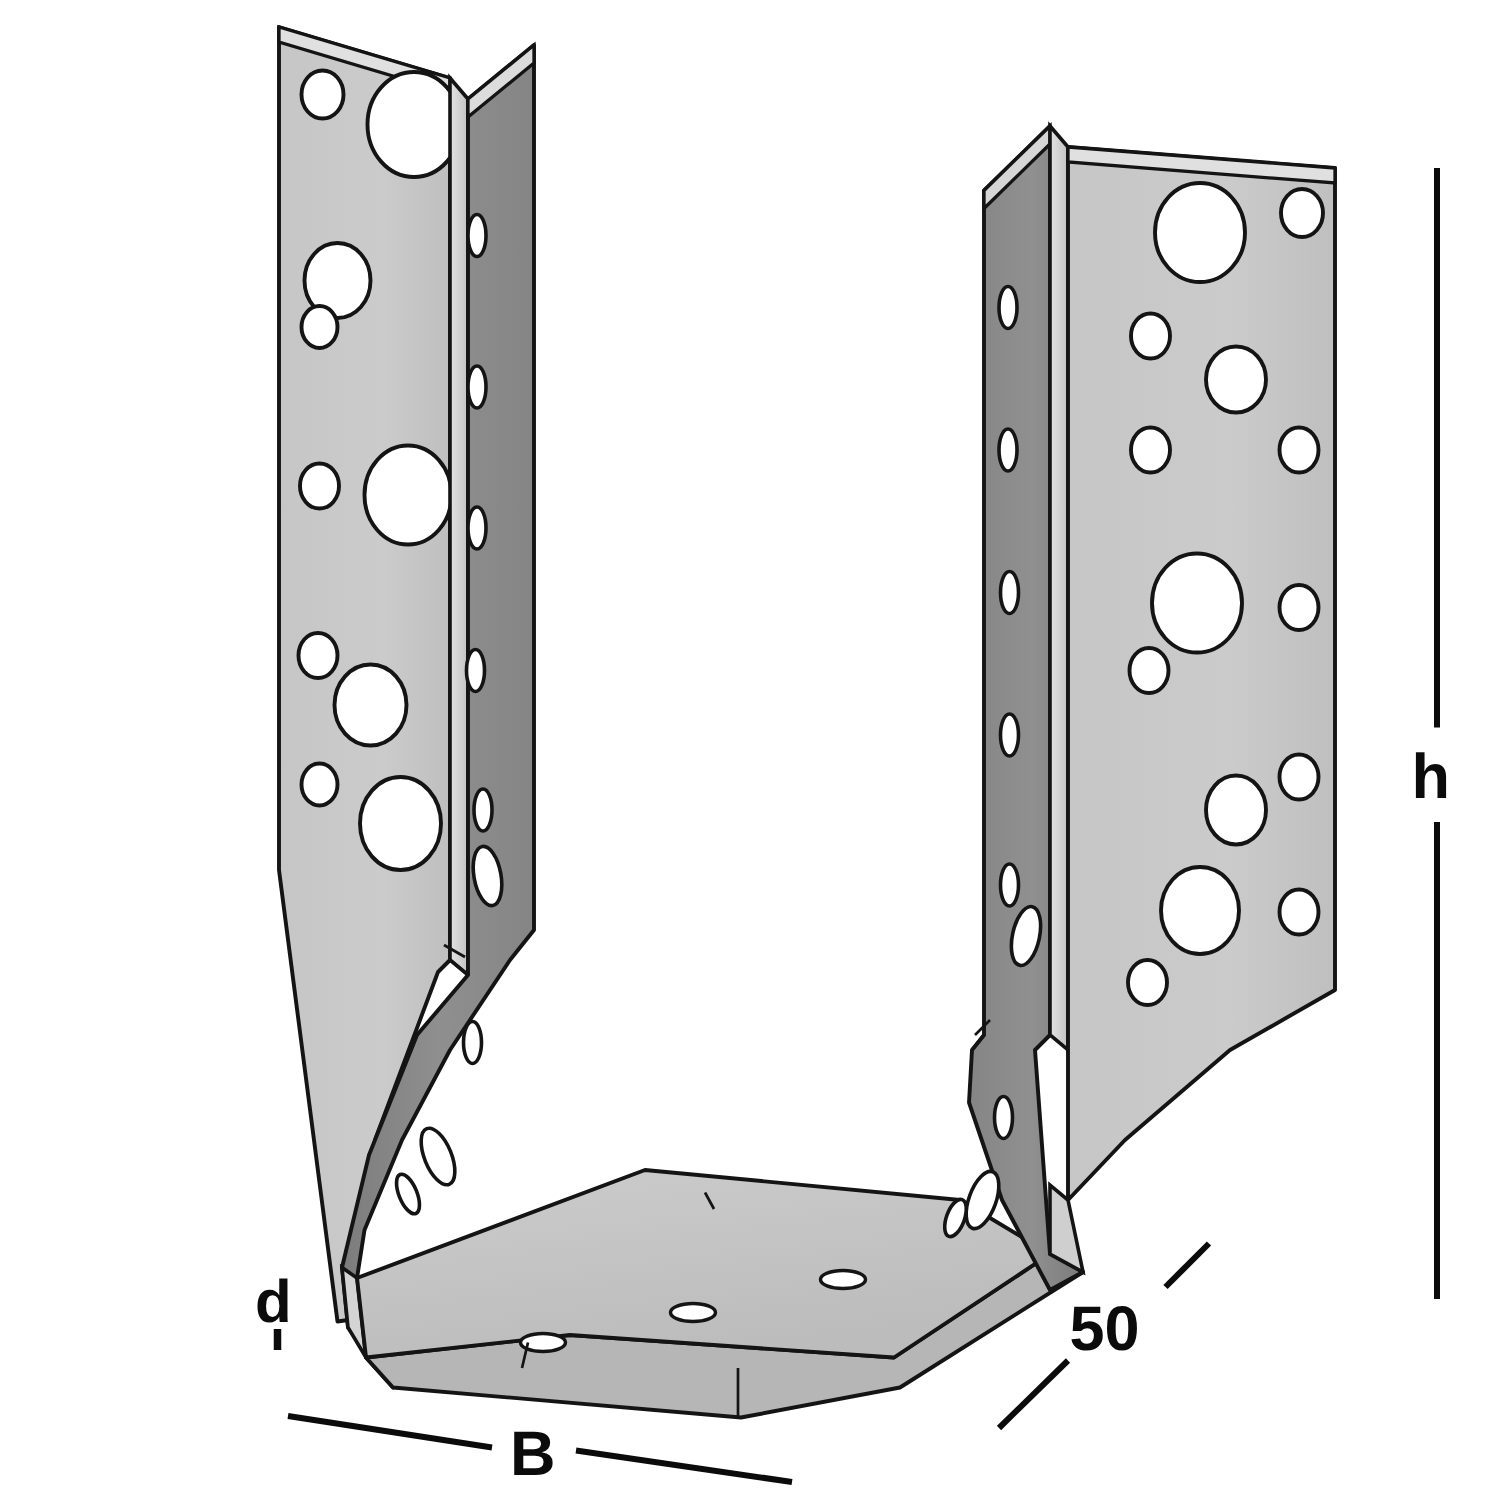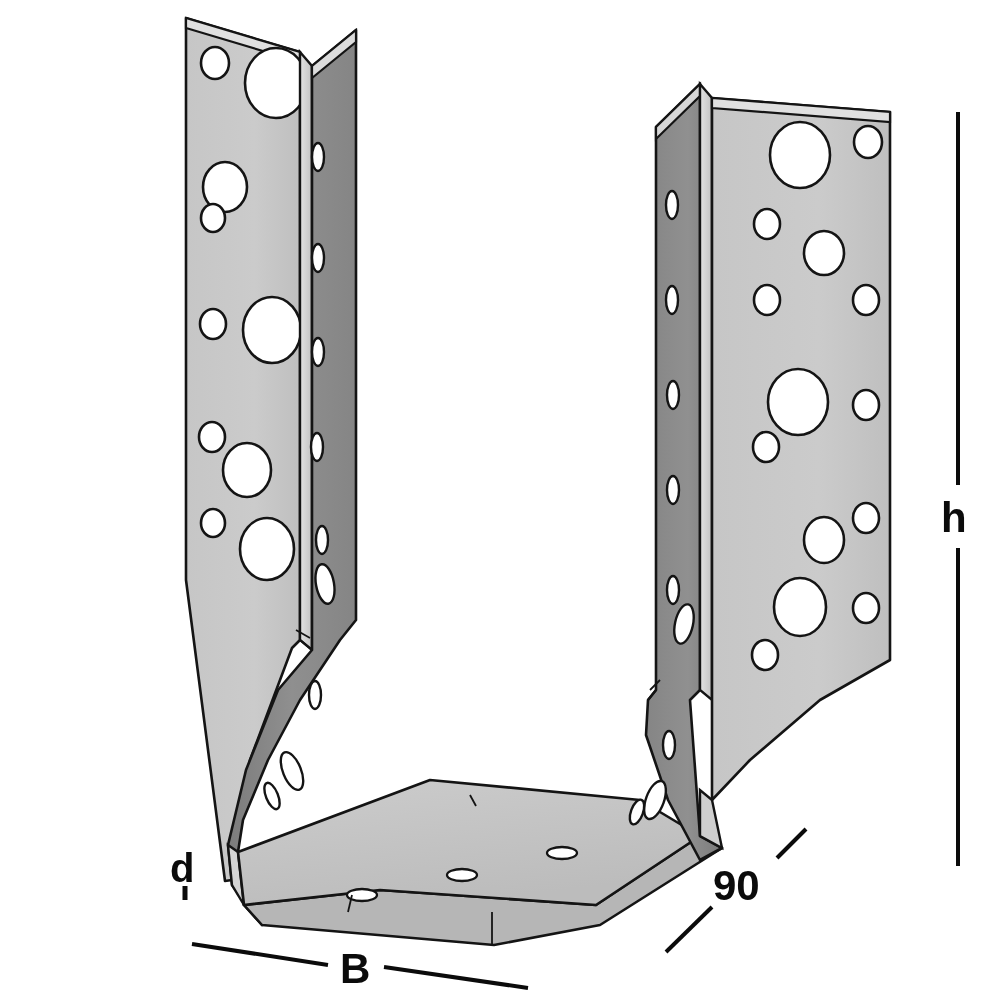--- a/index.html
+++ b/index.html
@@ -171,19 +171,19 @@
 
       <line x1="192" y1="944" x2="328" y2="965" stroke="#0b0b0b" stroke-width="4"></line>
       <line x1="384" y1="967" x2="528" y2="988" stroke="#0b0b0b" stroke-width="4"></line>
 
       <line x1="185" y1="886" x2="185" y2="900" stroke="#0b0b0b" stroke-width="5"></line>
     </g>
   </svg>
 
   <div class="dimlabel" id="lbl-h">h</div>
 
-  <div class="dimlabel" id="lbl-70">90</div>
+  <div class="dimlabel" id="lbl-70">50</div>
 
   <div class="dimlabel" id="lbl-B">B</div>
 
   <div class="dimlabel" id="lbl-d">d</div>
 
 </div>
 
 </body></html>

